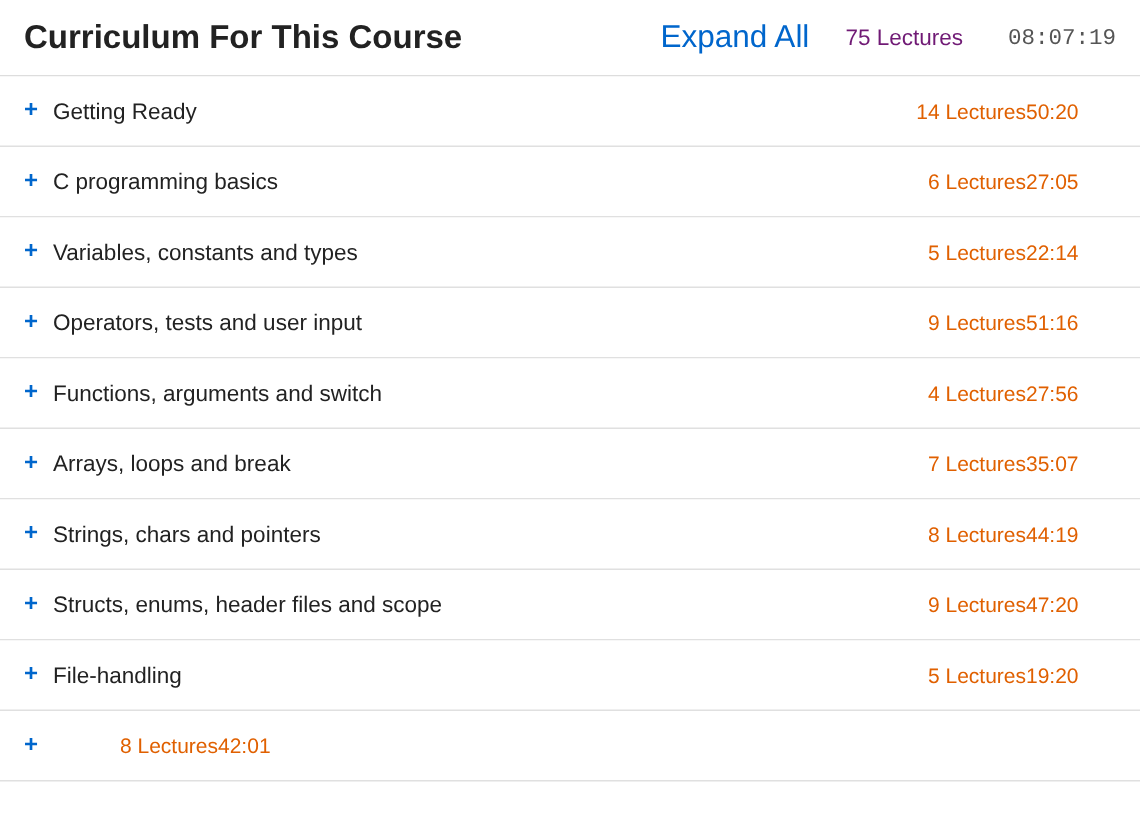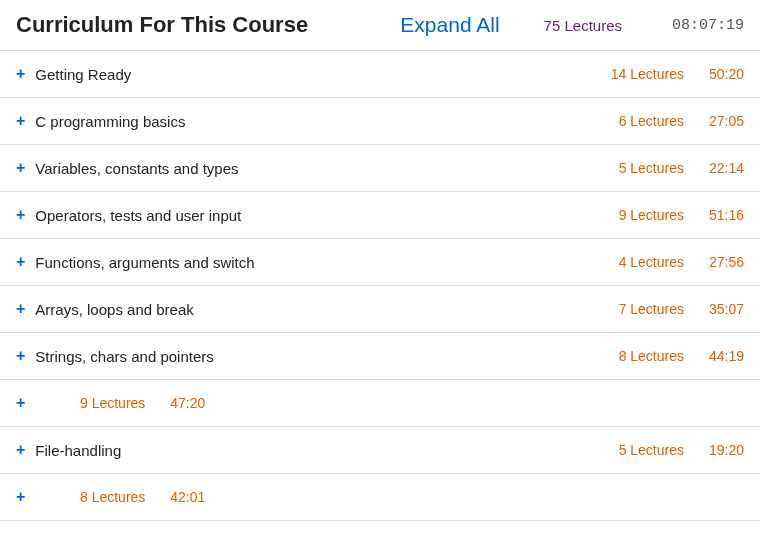--- a/index.html
+++ b/index.html
@@ -14,21 +14,20 @@
       width: 760px;
       min-height: 558px;
       color: #333;
     }
 
     .header {
       display: flex;
       align-items: center;
       padding: 12px 16px;
       border-bottom: 1px solid #ddd;
-      gap: 20px;
     }
 
     .header-title {
       font-size: 22px;
       font-weight: bold;
       color: #222;
       flex: 1;
     }
 
     .expand-all {
@@ -78,21 +77,21 @@
       font-size: 14px;
       color: #e06000;
       width: 110px;
       text-align: right;
     }
 
     .section-duration {
       font-size: 14px;
       color: #e06000;
       width: 60px;
-      text-align: right;
+      text-align: left;
     }
   </style>
 </head>
 <body>
 
 <div class="header">
   <span class="header-title">Curriculum For This Course</span>
   <a class="expand-all">Expand All</a>
   <span class="total-lectures">75 Lectures</span>
   <span class="total-duration">08:07:19</span>
@@ -136,20 +135,21 @@
       <span class="section-duration">35:07</span>
     </div>
     <div class="curriculum-row">
       <span class="plus-icon">+</span>
       <span class="section-title">Strings, chars and pointers</span>
       <span class="section-lectures">8 Lectures</span>
       <span class="section-duration">44:19</span>
     </div>
     <div class="curriculum-row">
       <span class="plus-icon">+</span>
+      <span class="section-title">Structs, enums, header files and scope</span>
       <span class="section-lectures">9 Lectures</span>
       <span class="section-duration">47:20</span>
     </div>
     <div class="curriculum-row">
       <span class="plus-icon">+</span>
       <span class="section-title">File-handling</span>
       <span class="section-lectures">5 Lectures</span>
       <span class="section-duration">19:20</span>
     </div>
     <div class="curriculum-row">

